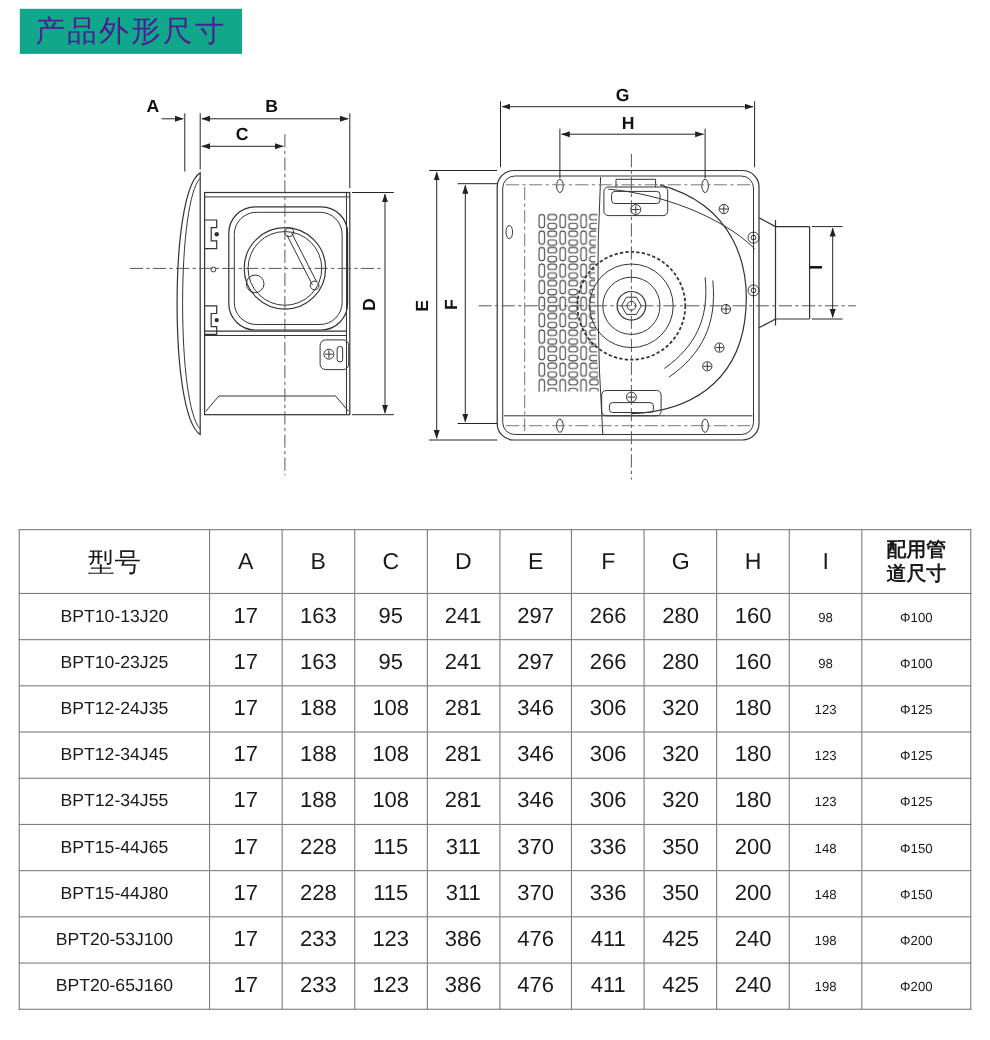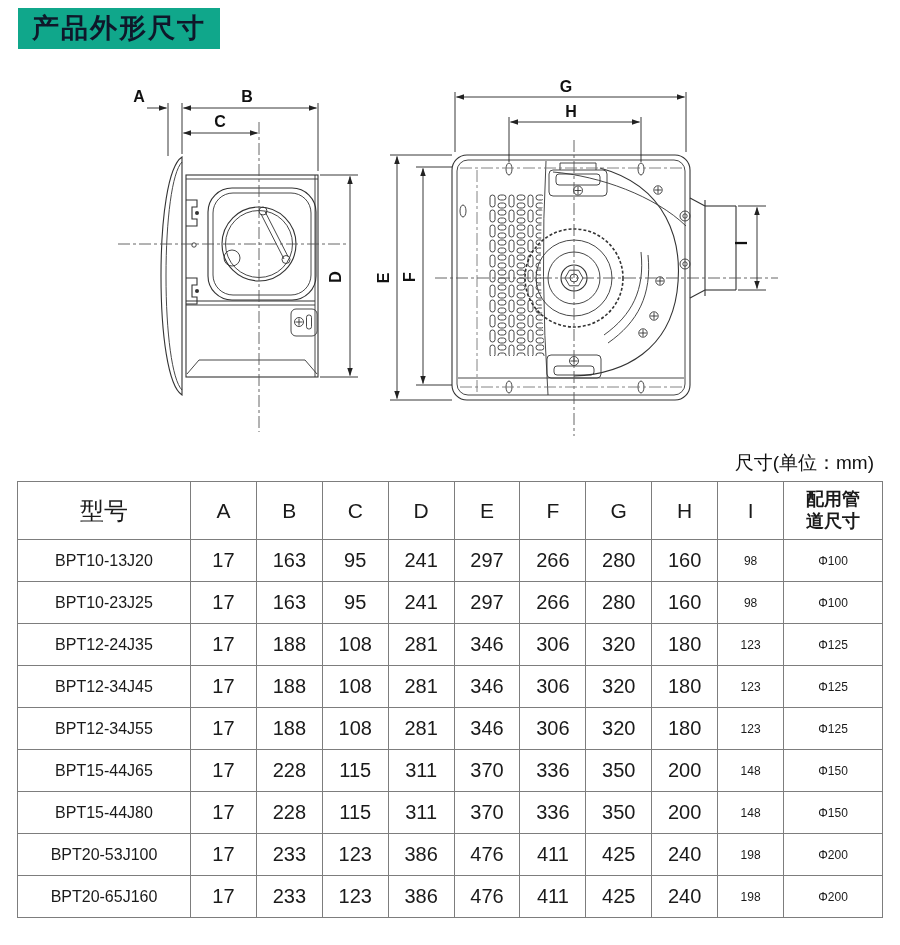--- a/index.html
+++ b/index.html
@@ -1,19 +1,19 @@
 <!DOCTYPE html>
 <html><head>
 <meta charset="utf-8">
 <style>
   html,body{margin:0;padding:0;background:#ffffff;}
   .page{position:relative;width:900px;height:945px;background:#fff;overflow:hidden;
         font-family:"Liberation Sans",sans-serif;color:#1a1a1a;}
-  .title-badge{position:absolute;left:18px;top:8px;background:#10a78b;color:#0f172a;
-        font-size:27px;font-weight:bold;letter-spacing:2px;padding:5px 14px;line-height:1.15;}
+  .title-badge{position:absolute;left:18px;top:8px;background:#10a78b;color:#4c1d95;
+        font-size:27px;font-weight:normal;letter-spacing:2px;padding:5px 14px;line-height:1.15;}
   .drawing-svg{position:absolute;left:0;top:55px;}
   .unit-note{position:absolute;top:450px;right:26px;font-size:19px;color:#111;}
   table.dims{position:absolute;top:481px;left:17px;width:866px;border-collapse:collapse;
         table-layout:fixed;text-align:center;background:#fff;}
   table.dims th,table.dims td{border:1px solid #7d7d7d;font-weight:normal;overflow:hidden;}
   table.dims thead th{height:55px;font-size:21px;}
   table.dims thead th.model-h{font-size:24px;}
   table.dims thead th.pipe-h{font-size:18px;line-height:1.2;white-space:pre-line;font-weight:bold;}
   table.dims tbody td{height:39px;font-size:20px;}
   table.dims tbody td.model{font-size:16px;}
@@ -206,21 +206,20 @@
       <line x1="423" y1="168.5" x2="423" y2="383.5" marker-start="url(#arr)" marker-end="url(#arr)"></line>
       <line x1="757" y1="207.5" x2="757" y2="288.5" marker-start="url(#arr)" marker-end="url(#arr)"></line>
       <text x="566" y="92" text-anchor="middle" stroke="none">G</text>
       <text x="571" y="117" text-anchor="middle" stroke="none">H</text>
       <text x="389" y="278" text-anchor="middle" transform="rotate(-90 389 278)" stroke="none">E</text>
       <text x="415" y="277" text-anchor="middle" transform="rotate(-90 415 277)" stroke="none">F</text>
       <text x="747" y="243" text-anchor="middle" transform="rotate(-90 747 243)" stroke="none">I</text>
     </g>
   </svg>
 
-  <div class="unit-note">尺寸(单位：mm)</div>
 
   <table class="dims">
     <colgroup>
       <col style="width:168px">
       <col style="width:64px">
         <col style="width:64px">
         <col style="width:64px">
       <col style="width:64px">
         <col style="width:64px">
         <col style="width:64px">

